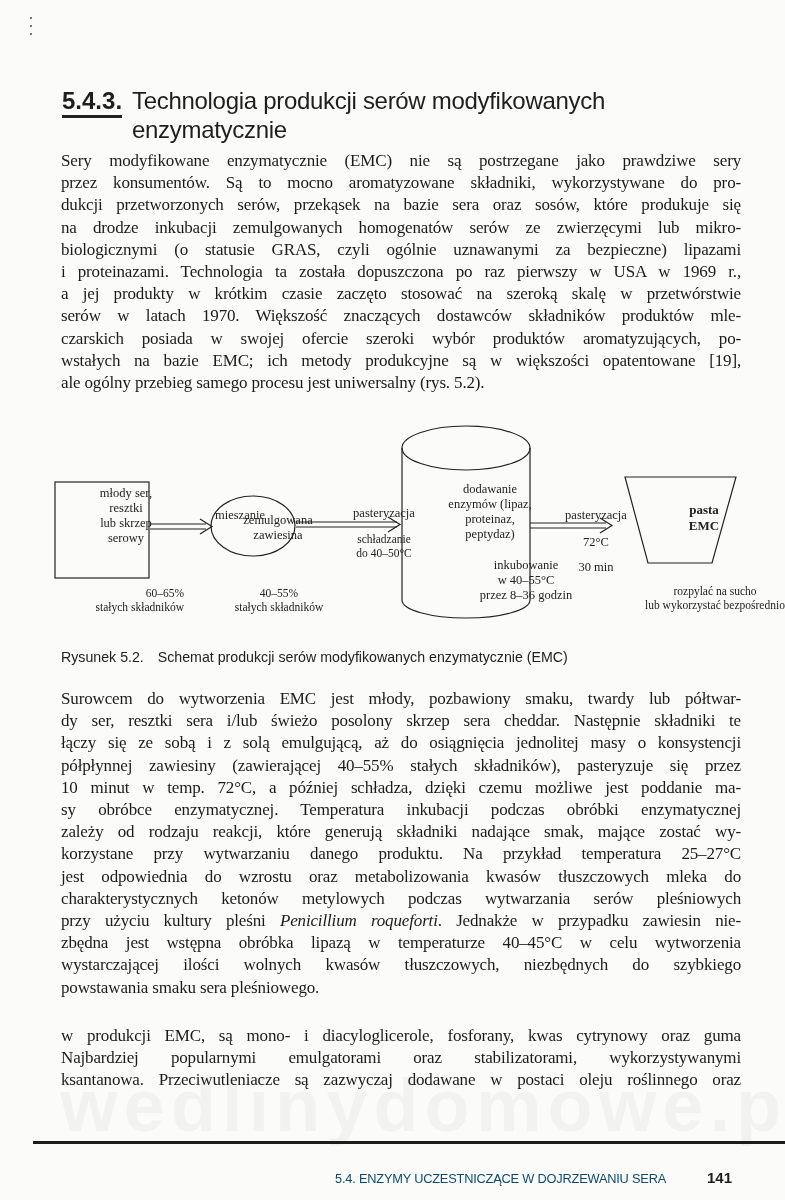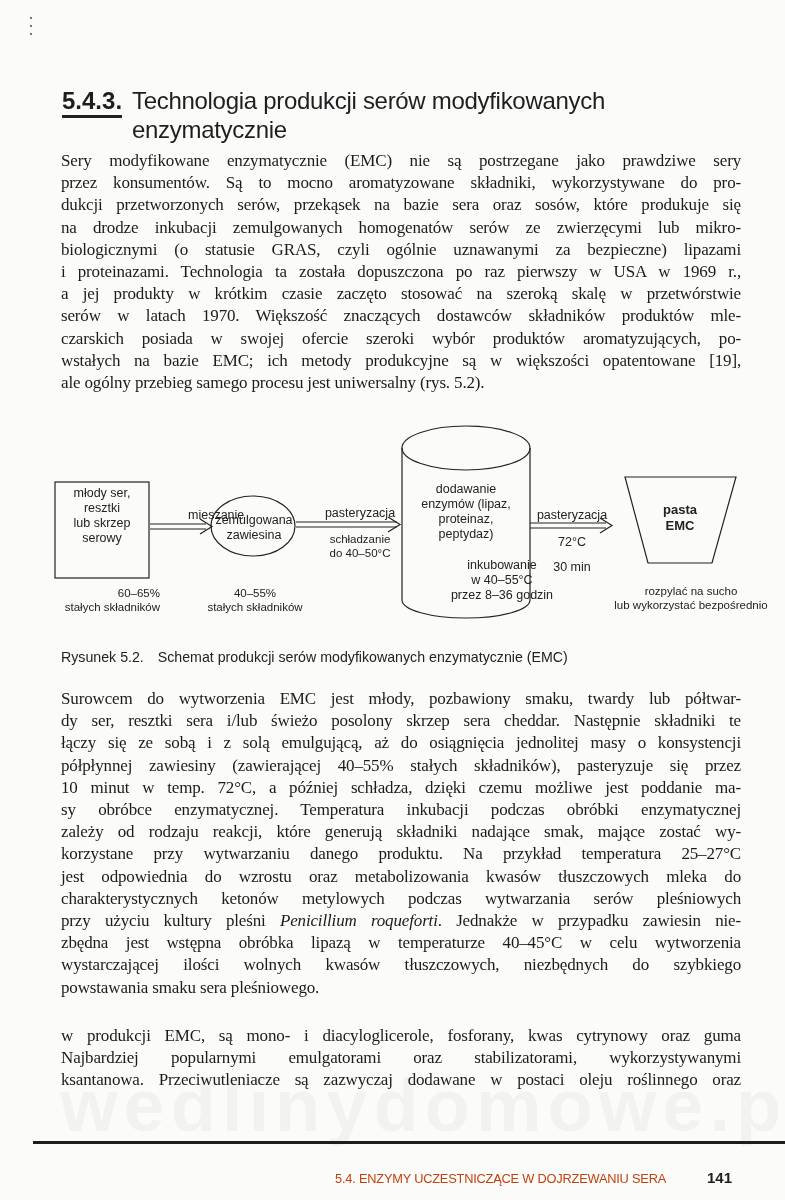--- a/index.html
+++ b/index.html
@@ -24,36 +24,36 @@
   .body-par .line { display:block; text-align:justify; text-align-last:justify; white-space:nowrap; }
   .body-par .line.last { text-align-last:left; }
   .body-par em { font-style:italic; }
   #par1 { top:150px; }
   #par2 { top:688px; }
   #par3 { top:1025px; }
 
   .diagram { position:absolute; left:40px; top:420px; width:745px; height:215px; }
   .diagram svg { position:absolute; left:0; top:0; }
   .dlabel {
-    position:absolute; font-family:Liberation Sans, sans-serif; font-size:11.5px;
-    line-height:14px; color:#222; text-align:center; white-space:nowrap;
+    position:absolute; font-family:Liberation Serif, serif; font-size:11.5px;
+    line-height:14px; color:#222; text-align:center; white-space:nowrap;margin-left:24px;
   }
   .dlabel.big { font-size:12.5px; line-height:15px; }
   .dlabel.bold { font-weight:bold; font-size:13px; line-height:16px; }
 
   .caption {
     position:absolute; left:61px; top:649px;
     font-family:"Liberation Sans", sans-serif; font-size:14.2px; color:#222; white-space:nowrap;
   }
   .caption .cap-label { font-weight:normal; margin-right:10px; }
 
   .footer-rule { position:absolute; left:33px; top:1141px; width:752px; height:3px; background:#1d1d1d; }
   .running-head {
     position:absolute; left:335px; top:1171px;
-    font-family:"Liberation Sans", sans-serif; font-size:12.8px; color:#c2410c; letter-spacing:-0.2px; white-space:nowrap;
+    font-family:"Liberation Sans", sans-serif; font-size:12.8px; color:#0c4a6e; letter-spacing:-0.2px; white-space:nowrap;
   }
   .page-number {
     position:absolute; left:707px; top:1169px;
     font-family:"Liberation Sans", sans-serif; font-size:15px; font-weight:bold; color:#1e1e1e;
   }
   .watermark {
     position:absolute; left:60px; top:1063px; font-family:"Liberation Sans", sans-serif;
     font-weight:bold; font-size:74px; color:rgba(0,0,0,0.035); letter-spacing:6px; white-space:nowrap;
   }
   .margin-mark { position:absolute; left:30px; width:2px; height:2px; background:#777; }

